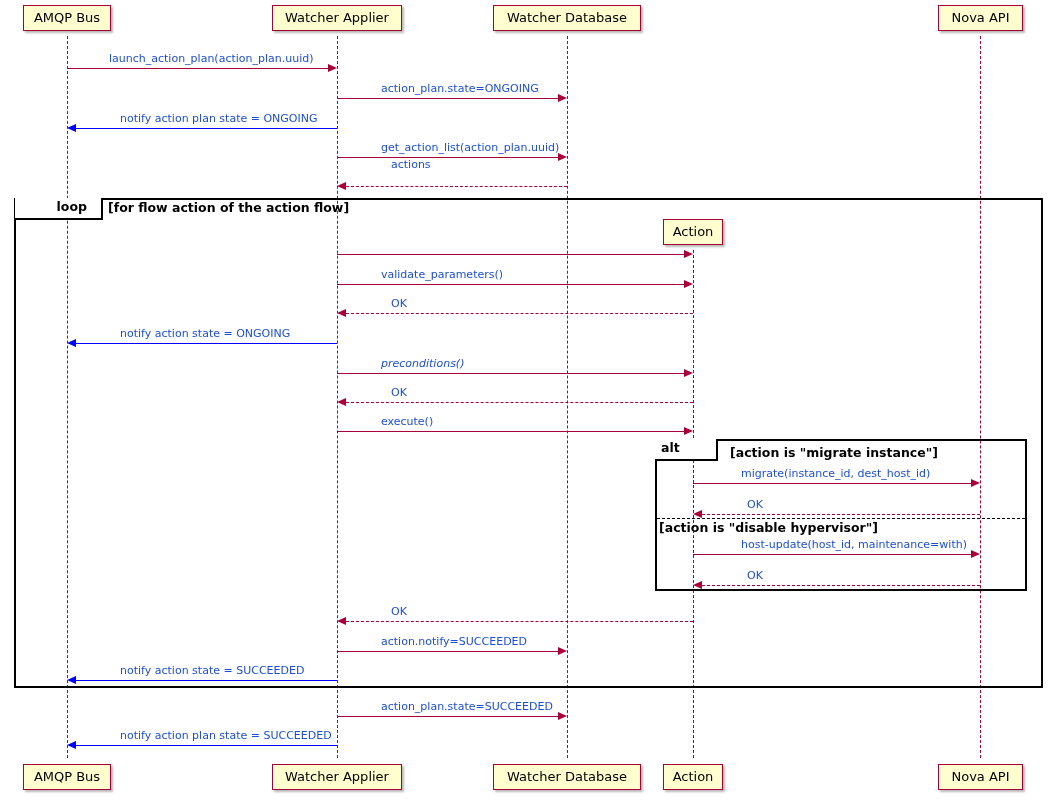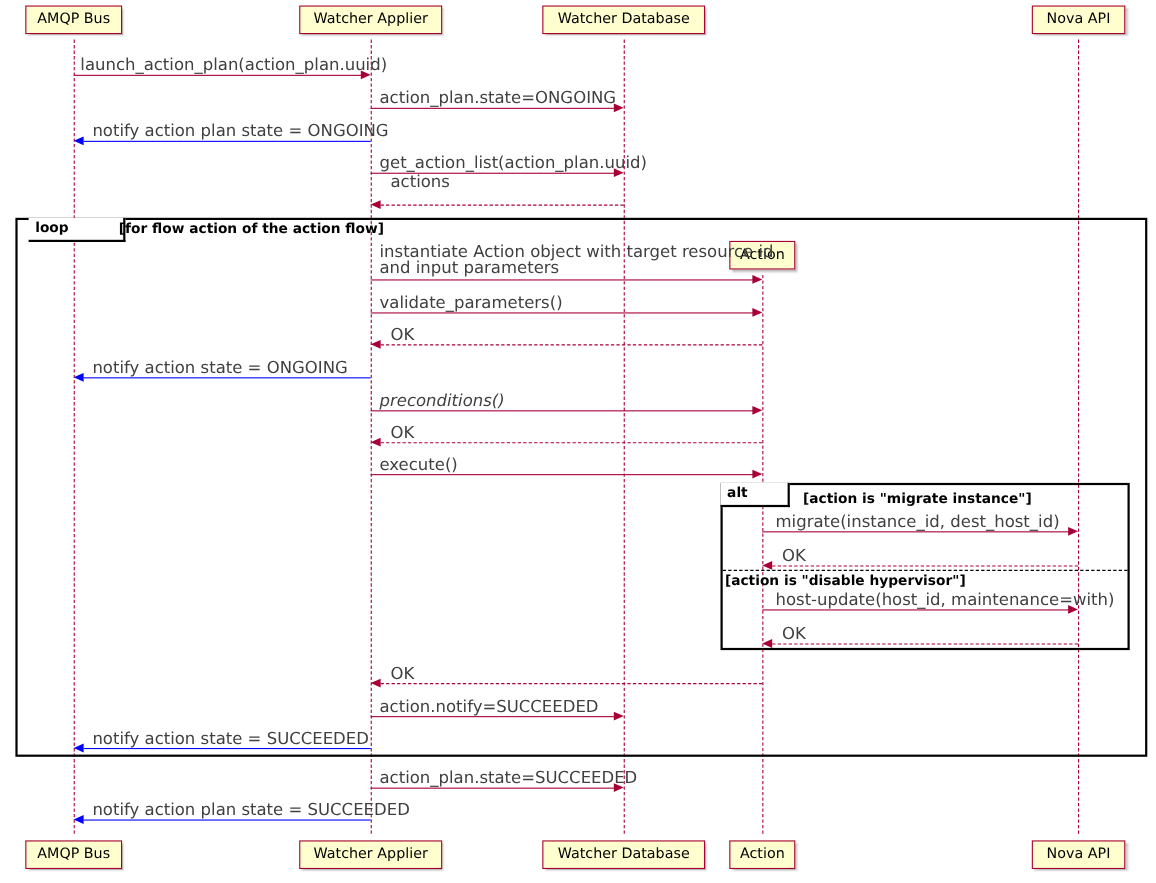--- a/index.html
+++ b/index.html
@@ -63,24 +63,25 @@
     border-bottom: 4px solid transparent;
     border-left: 9px solid #A80036;
   }
   .arrowhead.leftred {
     border-top: 4px solid transparent;
     border-bottom: 4px solid transparent;
     border-right: 9px solid #A80036;
   }
   .msg-label {
     position: absolute;
-    font-size: 15px;
-    color: #404040;
+    font-size: 11px;
+    color: #1d4ed8;
     white-space: pre;
     line-height: 14px;
+    margin-left: 36px;
   }
   .frame {
     position: absolute;
     border: 2px solid #000000;
     box-sizing: border-box;
     background: transparent;
   }
   .frame-tab {
     position: absolute;
     background: #ffffff;
@@ -112,21 +113,21 @@
 
 <div id="canvas">
 
   <div class="lifeline" style="left:67px; top:36px; height:722px;"></div>
   <div class="lifeline" style="left:337px; top:36px; height:722px;"></div>
   <div class="lifeline" style="left:567px; top:36px; height:722px;"></div>
   <div class="lifeline" style="left:693px; top:250px; height:508px;"></div>
   <div class="lifeline" style="left:980px; top:36px; height:722px;"></div>
 
   <div class="frame" style="left:14px; top:198px; width:1029px; height:490px;"></div>
-  <div class="frame-tab" style="left:26px; top:198px; width:88px; height:22px;">
+  <div class="frame-tab" style="left:15px; top:198px; width:88px; height:22px;text-align:right;">
     <span>loop</span>
   </div>
   <div class="frame-cond" style="left:108px; top:201px;">[for flow action of the action flow]</div>
 
   <div class="frame" style="left:655px; top:439px; width:372px; height:152px;"></div>
   <div class="frame-tab" style="left:655px; top:439px; width:63px; height:22px;">
     <span>alt</span>
   </div>
   <div class="frame-cond" style="left:730px; top:446px;">[action is "migrate instance"]</div>
   <div class="divider" style="left:657px; top:518px; width:368px;"></div>
@@ -161,22 +162,20 @@
   <div class="arrowhead left" style="left:67px; top:124px;"></div>
 
   <div class="msg-label" style="left:345px; top:141px;">get_action_list(action_plan.uuid)</div>
   <div class="msg-line solid" style="left:337px; top:157px; width:222px;"></div>
   <div class="arrowhead rightred" style="left:558px; top:153px;"></div>
 
   <div class="msg-label" style="left:355px; top:158px;">actions</div>
   <div class="msg-line dashed" style="left:346px; top:186px; width:221px;"></div>
   <div class="arrowhead leftred" style="left:337px; top:182px;"></div>
 
-  <div class="msg-label" style="left:345px; top:222px;">instantiate Action object with target resource id
-and input parameters</div>
   <div class="msg-line solid" style="left:337px; top:254px; width:348px;"></div>
   <div class="arrowhead rightred" style="left:684px; top:250px;"></div>
 
   <div class="msg-label" style="left:345px; top:268px;text-align:right;">validate_parameters()</div>
   <div class="msg-line solid" style="left:337px; top:284px; width:348px;"></div>
   <div class="arrowhead rightred" style="left:684px; top:280px;"></div>
 
   <div class="msg-label" style="left:355px; top:297px;">OK</div>
   <div class="msg-line dashed" style="left:346px; top:313px; width:347px;"></div>
   <div class="arrowhead leftred" style="left:337px; top:309px;"></div>

